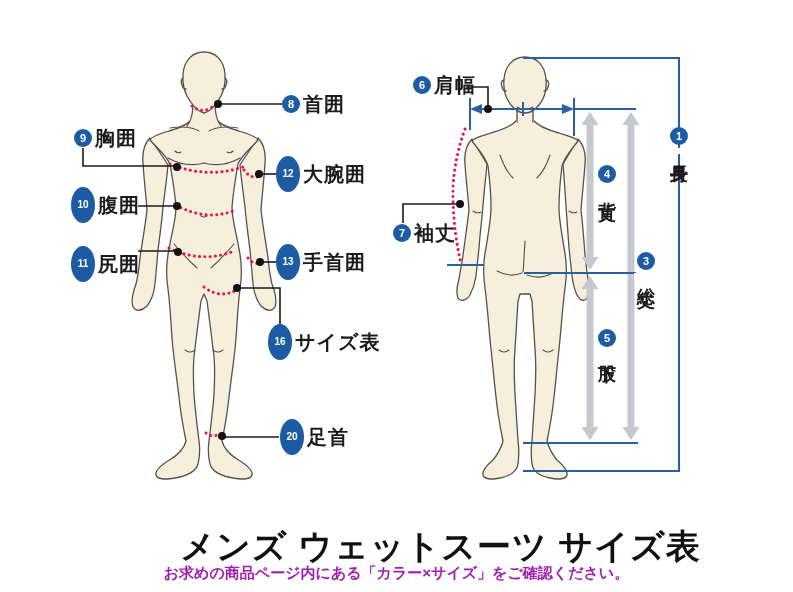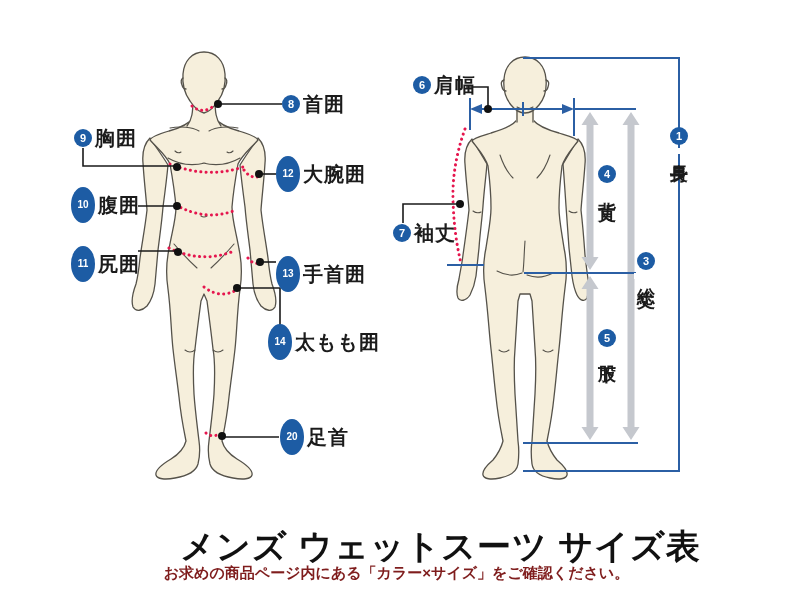--- a/index.html
+++ b/index.html
@@ -19,21 +19,21 @@
   
   .v-label{position:absolute;display:flex;flex-direction:column;align-items:center;gap:3px;}
   .v-label .v-txt{writing-mode:vertical-rl;text-orientation:upright;
                   font-family:"Liberation Serif","DejaVu Serif",serif;font-weight:bold;
                   font-size:18px;letter-spacing:2px;color:#1b1b1b;background:#fff;padding:1px 0;}
 
   
   .title{position:absolute;left:0;top:524px;width:100%;text-align:center;
          font-size:34px;font-weight:bold;color:#111;letter-spacing:1px;padding-left:44px;}
   .subtitle{position:absolute;left:0;top:564px;width:100%;text-align:center;
-            font-size:15px;font-weight:bold;color:#7f1d1d;}
+            font-size:15px;font-weight:bold;color:#a21caf;}
 </style>
 </head>
 <body>
 
 <div class="stage">
 
 <svg width="793" height="592" viewBox="0 0 793 592">
 
   <g fill="#f6efdc" stroke="#55524a" stroke-width="1.3" stroke-linejoin="round" stroke-linecap="round">
 
@@ -200,27 +200,27 @@
   <span class="txt">腹囲</span>
 </div>
 <div class="m-label" style="left:71px;top:254px;">
   <span class="badge wide">11</span>
   <span class="txt">尻囲</span>
 </div>
 <div class="m-label" style="left:276px;top:164px;">
   <span class="badge wide">12</span>
   <span class="txt">大腕囲</span>
 </div>
-<div class="m-label" style="left:276px;top:264px;">
+<div class="m-label" style="left:276px;top:252px;">
   <span class="badge wide">13</span>
   <span class="txt">手首囲</span>
 </div>
 <div class="m-label" style="left:268px;top:332px;">
-  <span class="badge wide">14</span>
-  <span class="txt">太もも囲</span>
+  <span class="badge wide">16</span>
+  <span class="txt">サイズ表</span>
 </div>
 <div class="m-label" style="left:280px;top:427px;">
   <span class="badge wide">20</span>
   <span class="txt">足首</span>
 </div>
 
 <div class="m-label" style="left:413px;top:75px;">
   <span class="badge">6</span>
   <span class="txt">肩幅</span>
 </div>

